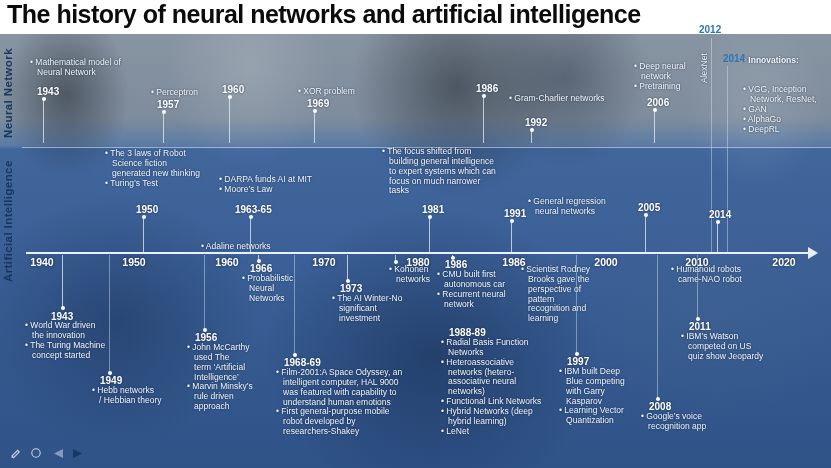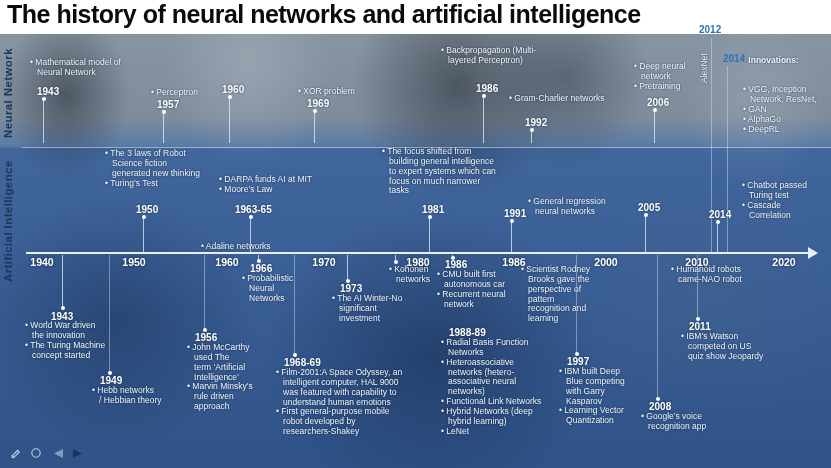--- a/index.html
+++ b/index.html
@@ -76,22 +76,20 @@
   <div class="y" style="left:157px;top:99px">1957</div>
   <div class="c cd" style="left:163px;top:112px;height:31px"></div>
 
   <div class="y" style="left:222px;top:84px">1960</div>
   <div class="c cd" style="left:229px;top:97px;height:46px"></div>
 
   <div class="t" style="left:298px;top:87px">• XOR problem</div>
   <div class="y" style="left:307px;top:98px">1969</div>
   <div class="c cd" style="left:314px;top:111px;height:32px"></div>
 
-  <div class="t" style="left:441px;top:46px">• Backpropagation (Multi-
-   layered Perceptron)</div>
   <div class="y" style="left:476px;top:83px">1986</div>
   <div class="c cd" style="left:483px;top:96px;height:47px"></div>
 
   <div class="t" style="left:509px;top:94px">• Gram-Charlier networks</div>
   <div class="y" style="left:525px;top:117px">1992</div>
   <div class="c cd" style="left:531px;top:130px;height:13px"></div>
 
   <div class="t" style="left:634px;top:62px">• Deep neural
    network
 • Pretraining</div>
@@ -134,24 +132,20 @@
   <div class="c cd" style="left:429px;top:217px;height:35px"></div>
 
   <div class="y" style="left:504px;top:208px">1991</div>
   <div class="t" style="left:528px;top:197px">• General regression
    neural networks</div>
   <div class="c cd" style="left:511px;top:221px;height:31px"></div>
 
   <div class="y" style="left:638px;top:202px">2005</div>
   <div class="c cd" style="left:645px;top:215px;height:37px"></div>
 
-  <div class="t" style="left:742px;top:181px">• Chatbot passed
-   Turing test
-• Cascade
-   Correlation</div>
   <div class="y" style="left:709px;top:209px">2014</div>
   <div class="c cd" style="left:717px;top:222px;height:30px"></div>
 
   <div class="c cu" style="left:62px;top:255px;height:53px"></div>
   <div class="y" style="left:51px;top:311px">1943</div>
   <div class="t" style="left:25px;top:321px">• World War driven
    the innovation
 • The Turing Machine
    concept started</div>
 

